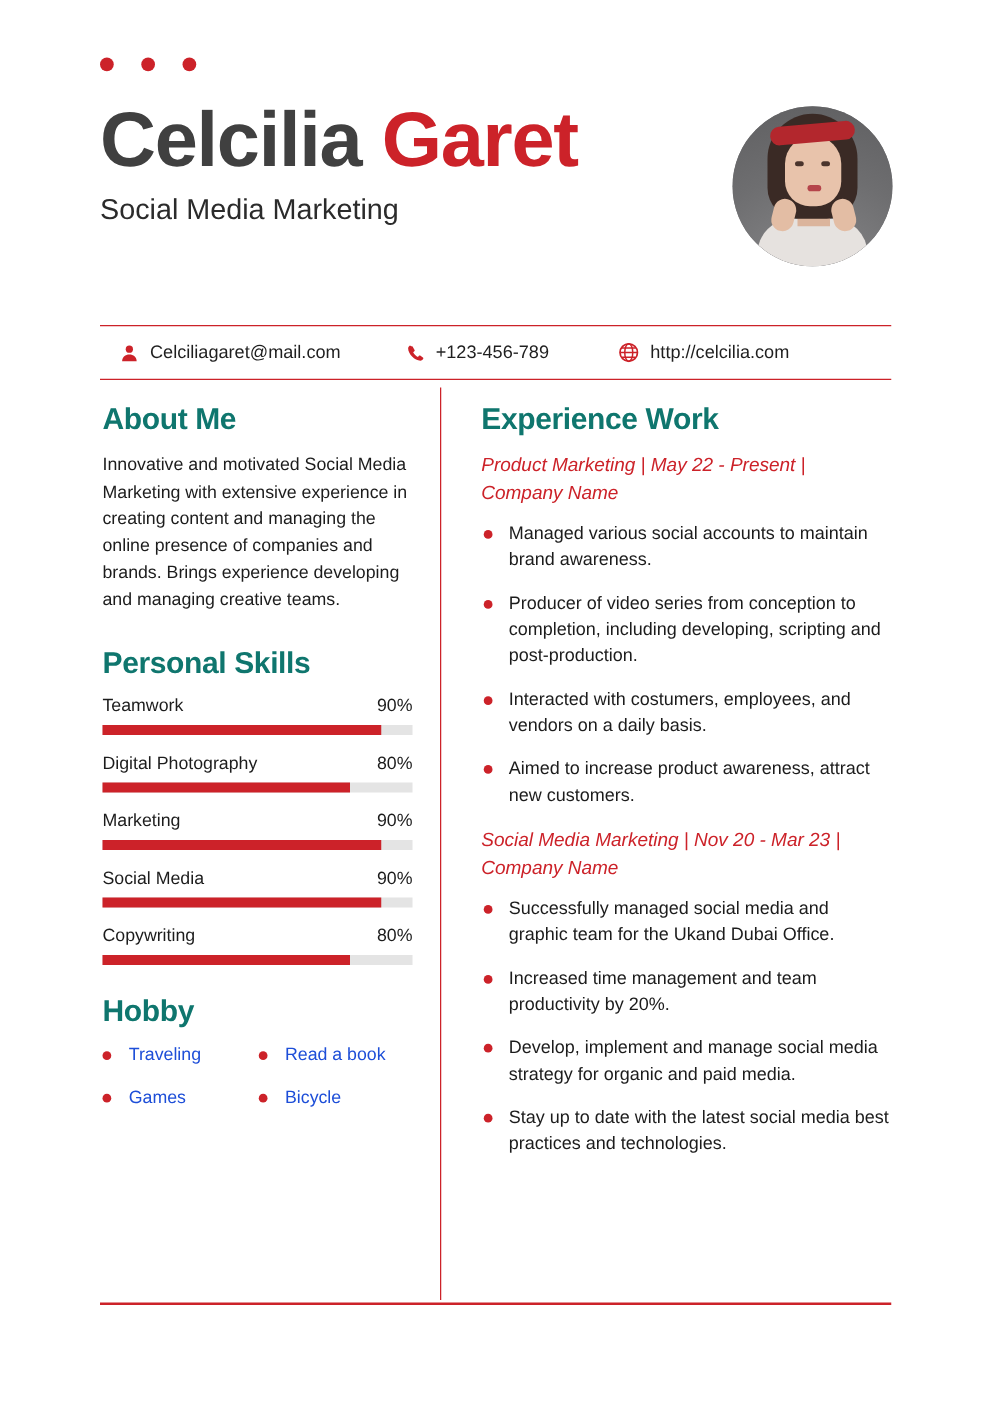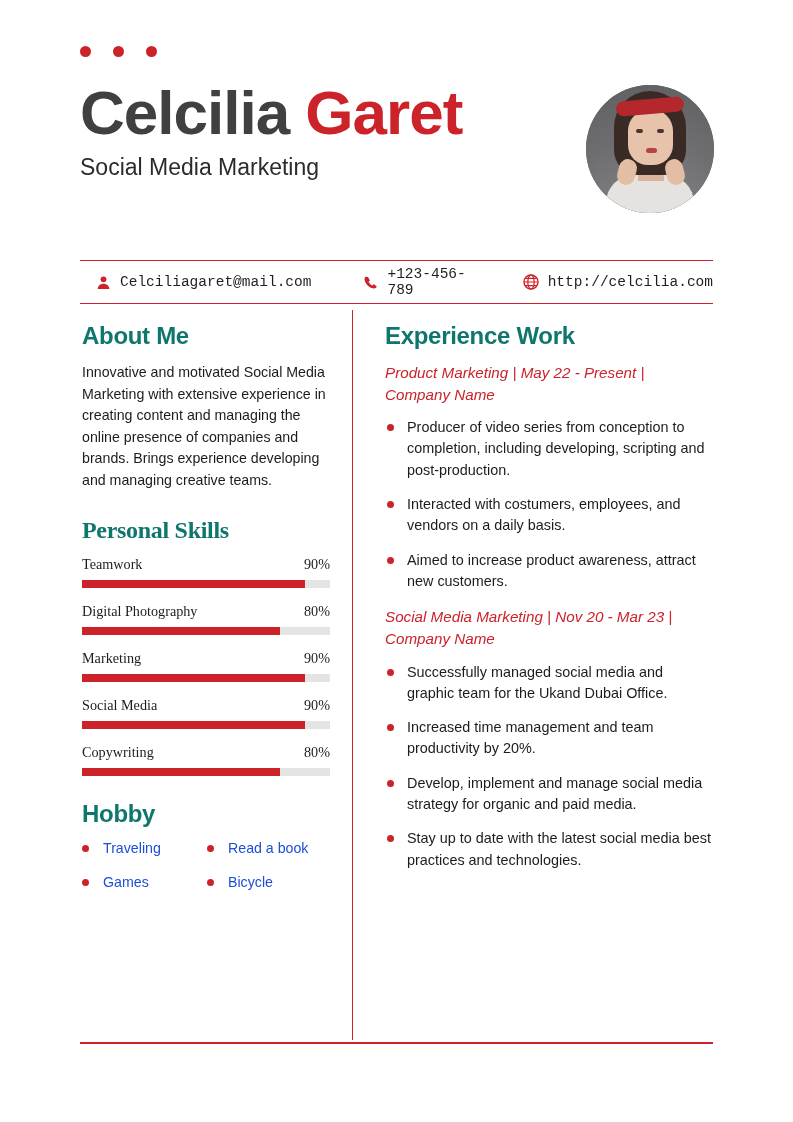--- a/index.html
+++ b/index.html
@@ -168,21 +168,20 @@
     border-bottom: 1.6px solid #cc2229;
     height: 42px;
     display: flex;
     align-items: center;
   }
   .contact {
     display: flex;
     align-items: center;
     font-size: 14.5px;
     color: #1f1f1f;
-    font-family: Liberation Mono, monospace;
   }
   .contact .ic {
     color: #cc2229;
     margin-right: 9px;
     display: inline-flex;
     align-items: center;
   }
   .c1 { margin-left: 16px; }
   .c2 { margin-left: 52px; }
   .c3 { margin-left: 56px; }
@@ -225,21 +224,21 @@
     margin: 0 0 12px 0;
   }
   .about-text {
     font-size: 14.2px;
     line-height: 1.52;
     color: #1c1c1c;
     margin: 0;
   }
 
   
-  .skills { margin-top: 26px; font-family: Liberation Serif, serif; }
+  .skills { margin-top: 26px; }
   .skill { margin-bottom: 15px; }
   .skill-row {
     display: flex;
     justify-content: space-between;
     align-items: baseline;
     font-size: 14.2px;
     color: #1c1c1c;
     margin-bottom: 7px;
   }
   .bar {
@@ -456,20 +455,21 @@
       </div>
     </div>
   </div>
 
   <div class="right-col">
     <h2 class="sec-title">Experience Work</h2>
 
     <div class="job">
       <div class="job-head">Product Marketing | May 22 - Present | Company Name</div>
       <ul class="bullets">
+        <li>Managed various social accounts to maintain brand awareness.</li>
         <li>Producer of video series from conception to completion, including developing, scripting and post-production.</li>
         <li>Interacted with costumers, employees, and vendors on a daily basis.</li>
         <li>Aimed to increase product awareness, attract new customers.</li>
       </ul>
     </div>
 
     <div class="job">
       <div class="job-head">Social Media Marketing | Nov 20 - Mar 23 | Company Name</div>
       <ul class="bullets">
         <li>Successfully managed social media and graphic team for the Ukand Dubai Office.</li>

